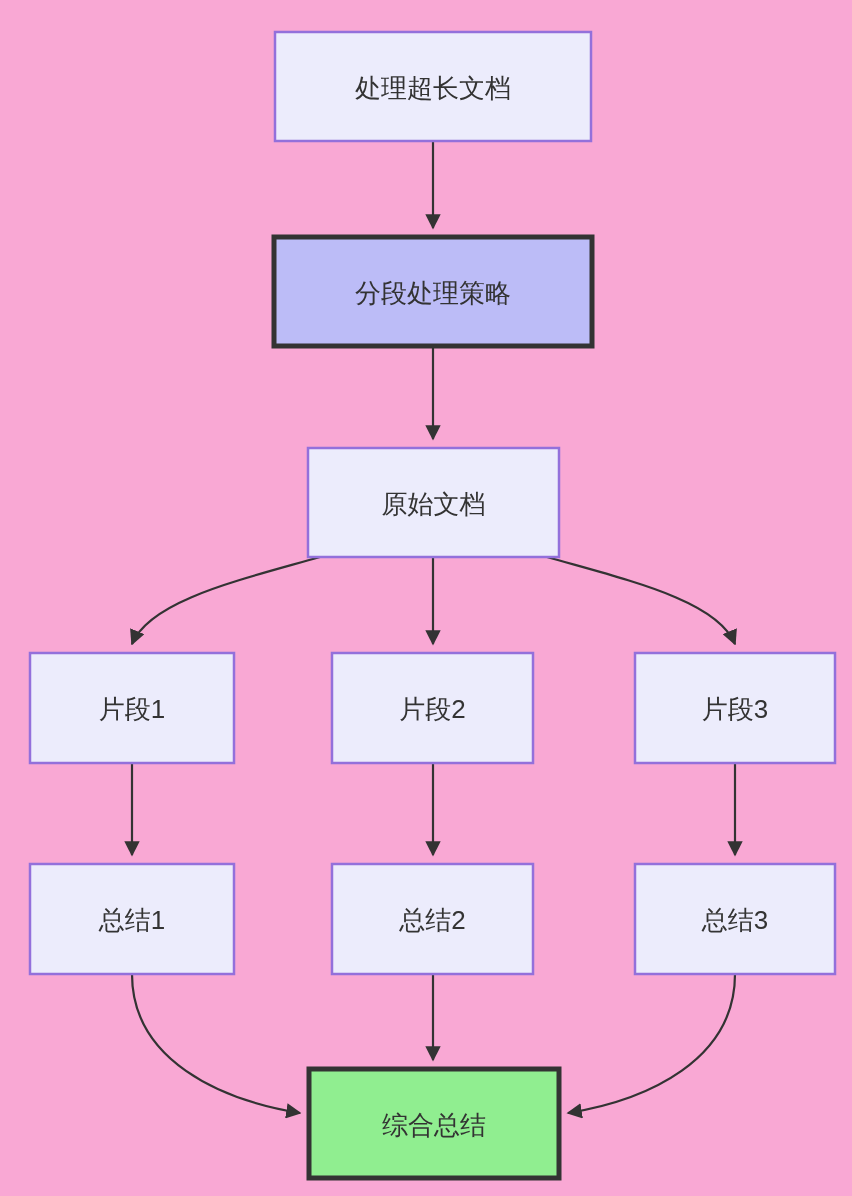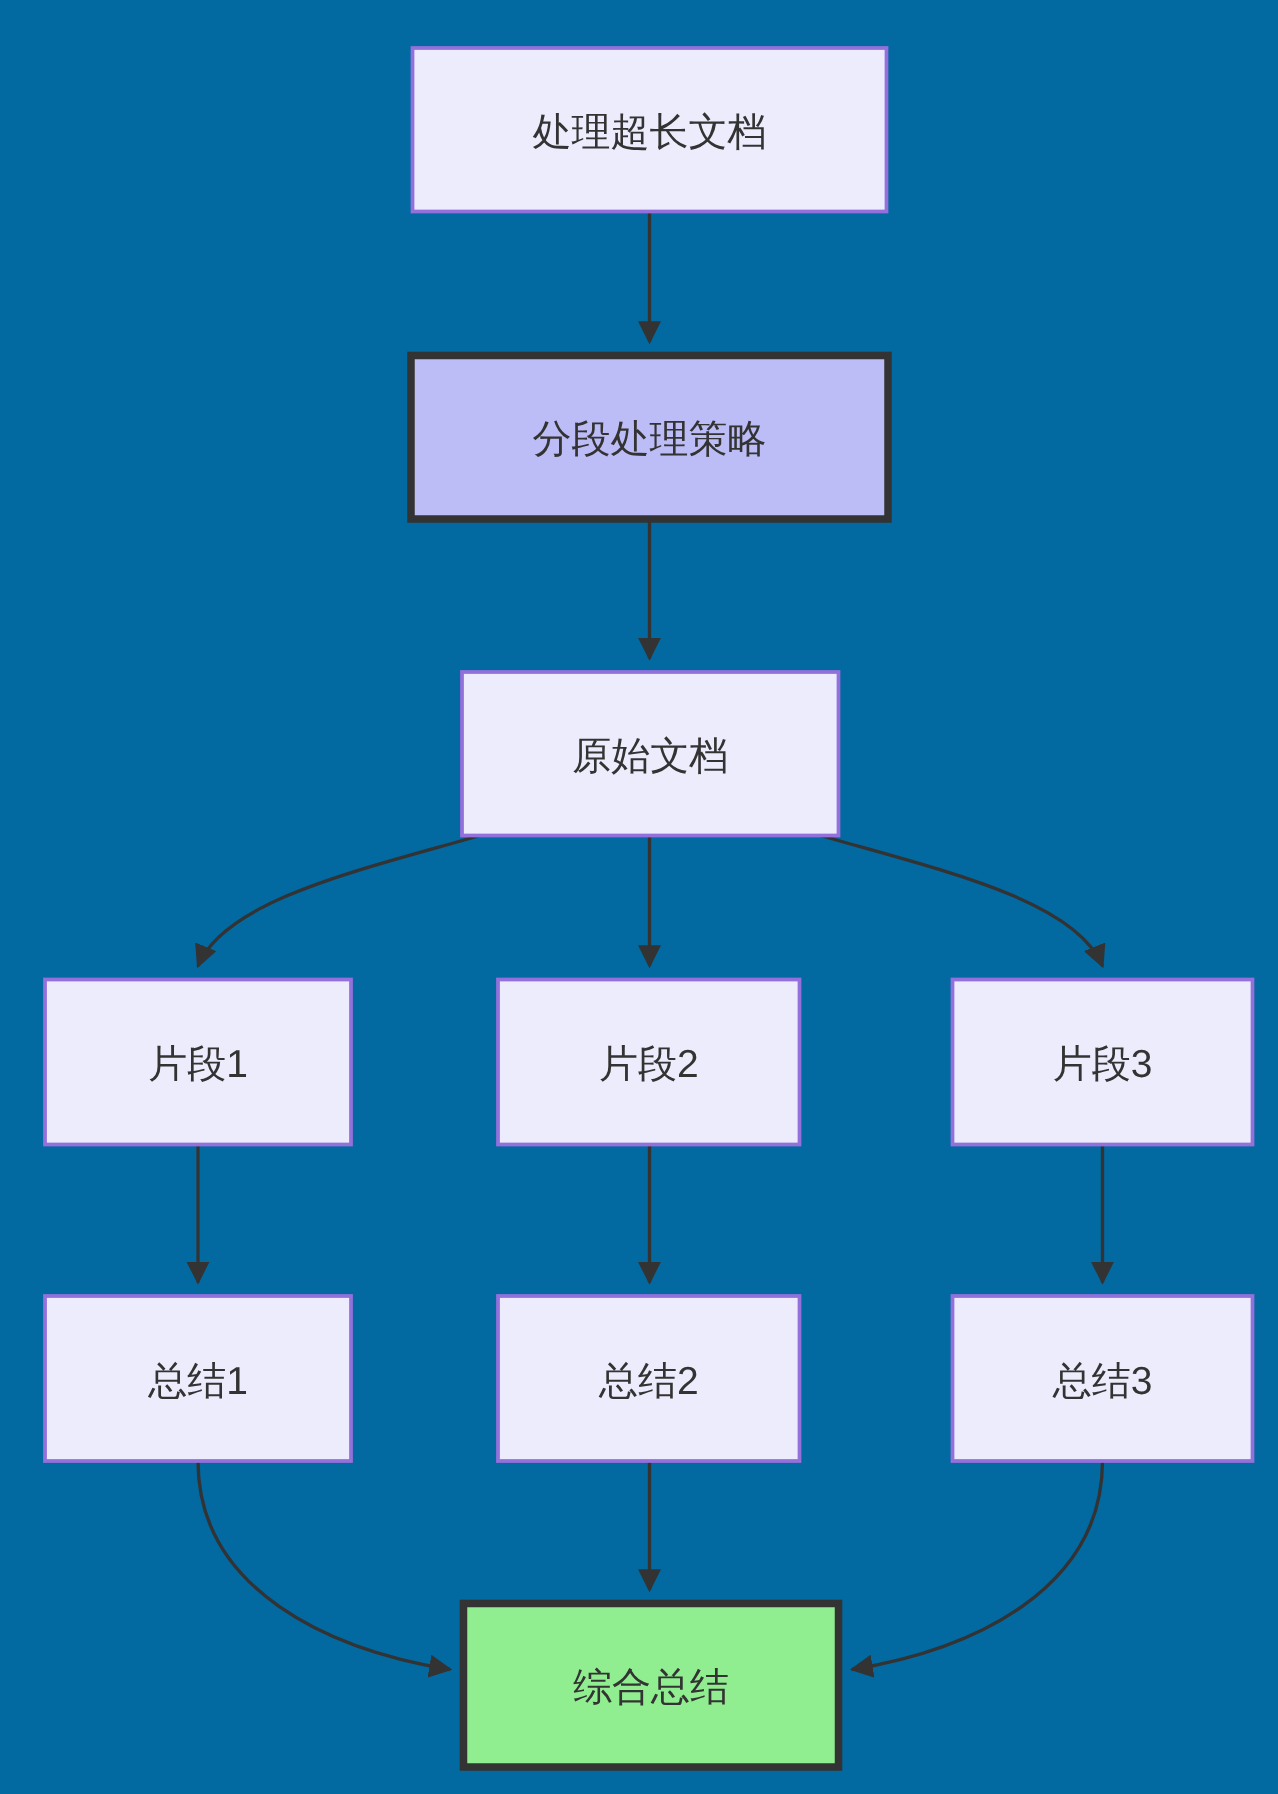--- a/index.html
+++ b/index.html
@@ -10,21 +10,21 @@
   body {
     width: 852px;
     height: 1196px;
     font-family: "Liberation Sans", "DejaVu Sans", sans-serif;
     overflow: hidden;
   }
   #diagram-root {
     position: relative;
     width: 852px;
     height: 1196px;
-    background: #0369a1;
+    background: #f9a8d4;
   }
   svg.flow-svg {
     position: absolute;
     top: 0;
     left: 0;
     width: 852px;
     height: 1196px;
     display: block;
   }
   .node-label {

